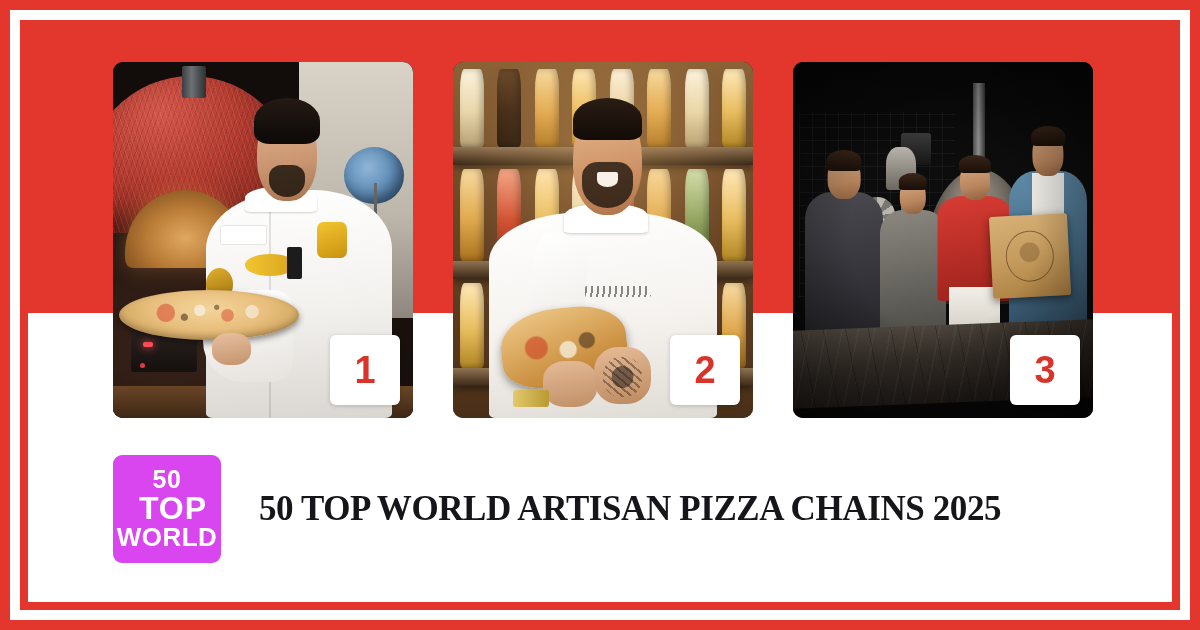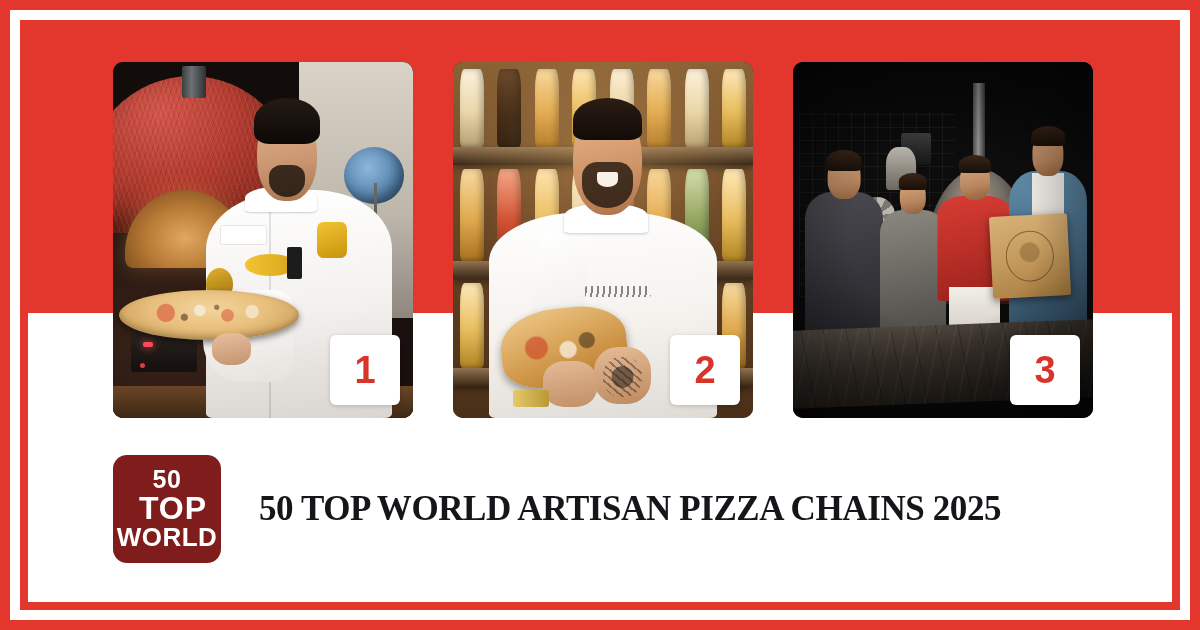--- a/index.html
+++ b/index.html
@@ -519,22 +519,22 @@
 
   
   .footer {
     position:absolute;
     left:113px; top:455px;
     display:flex; align-items:center; gap:38px;
   }
 
   .logo {
     width:108px; height:108px;
-    background:#7f1d1d;
-    border-radius:14px;
+    background:#d946ef;
+    border-radius:9px;
     position:relative;
     flex:0 0 auto;
     overflow:hidden;
   }
   .logo-txt {
     position:absolute;
     left:0; top:0; right:0; bottom:0;
     display:flex; flex-direction:column;
     align-items:center; justify-content:center;
     gap:1px;

